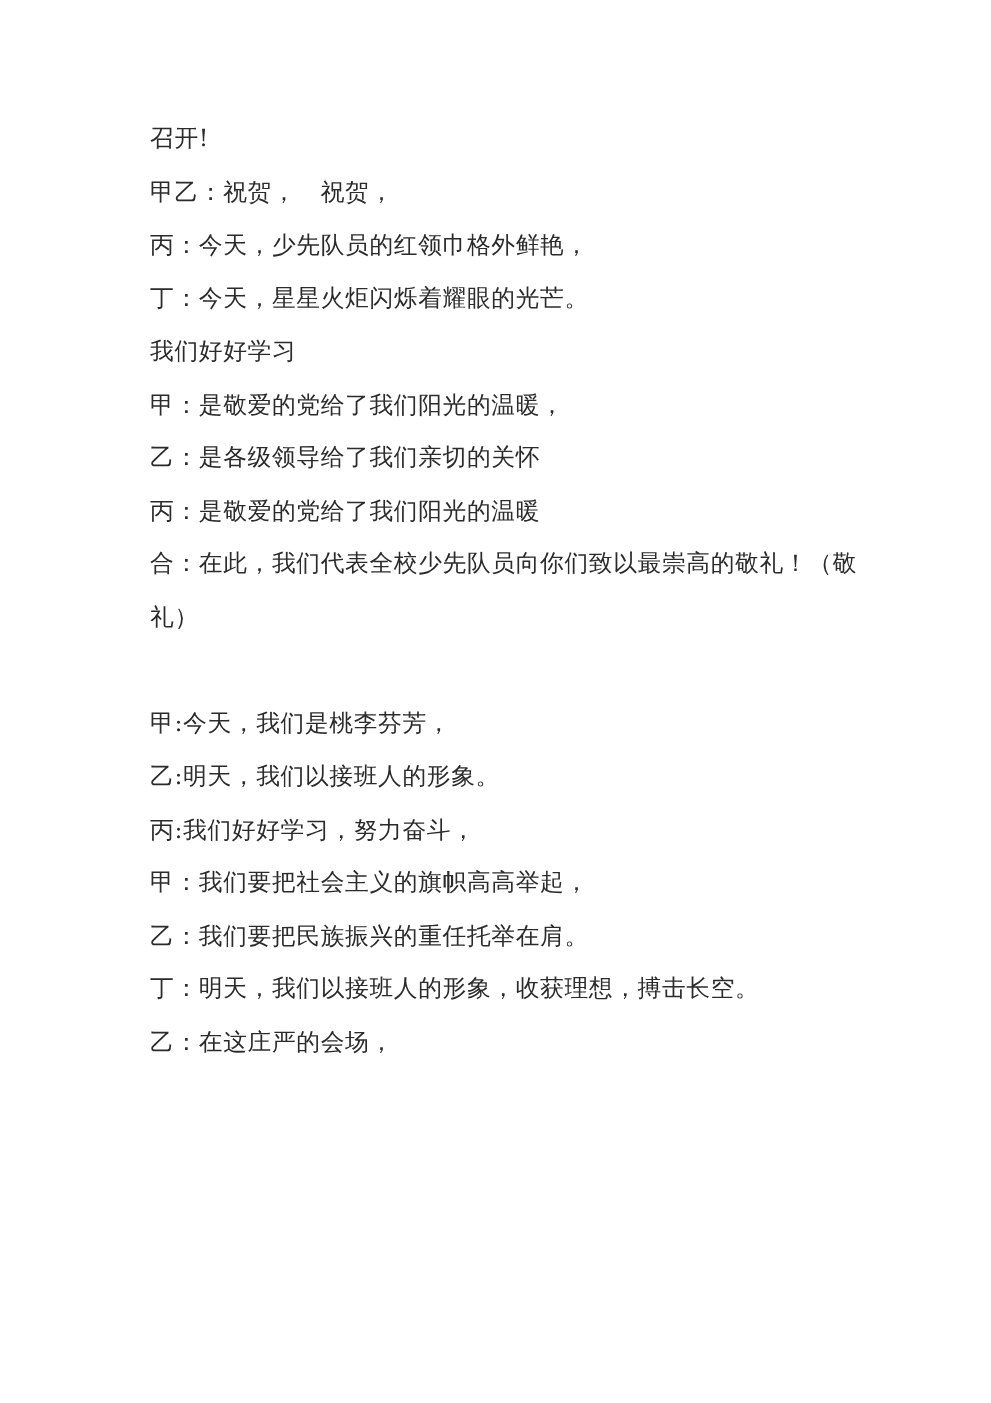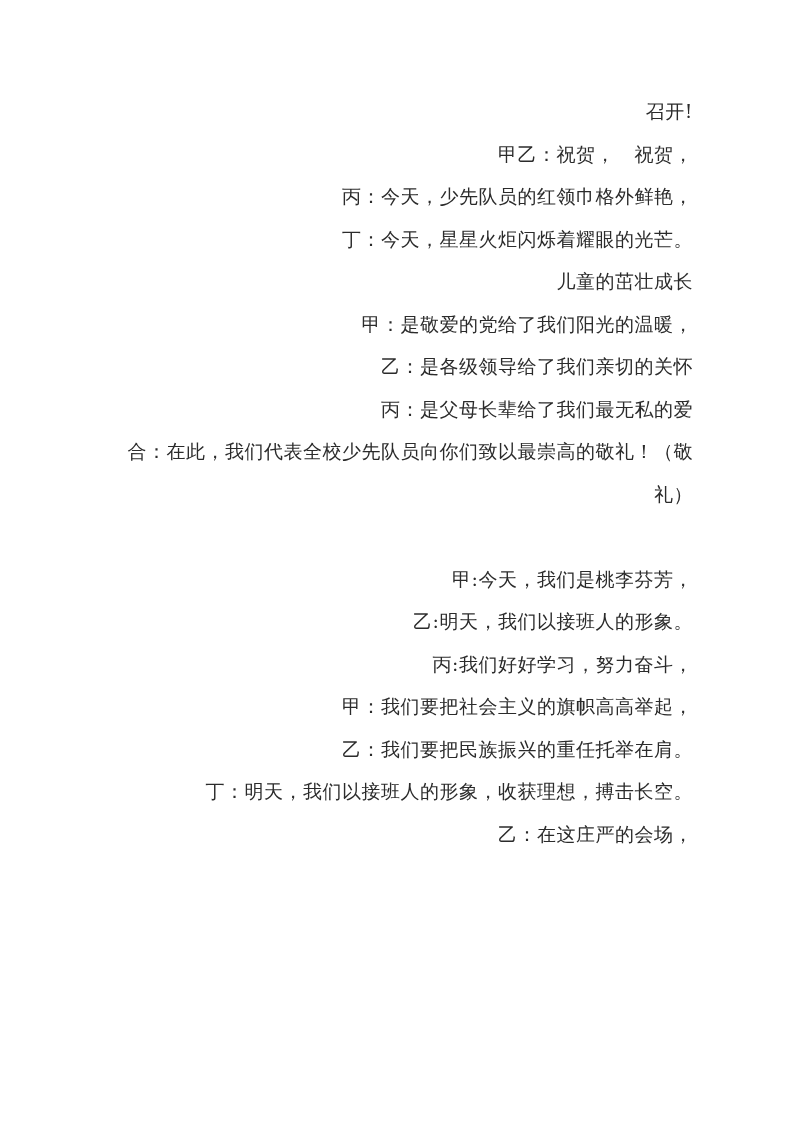--- a/index.html
+++ b/index.html
@@ -12,21 +12,20 @@
     height: 1122px;
     overflow: hidden;
     font-family: "DejaVu Serif", "Liberation Serif", serif;
   }
   .page {
     box-sizing: border-box;
     width: 793px;
     height: 974px;
     background: #ffffff;
     padding: 90px 100px 0 120px;
-    text-align: right;
   }
   .doc-body {
     width: 573px;
   }
   .line {
     margin: 0;
     padding: 0;
     font-size: 19px;
     line-height: 42.5px;
     min-height: 42.5px;
@@ -38,24 +37,24 @@
 </style>
 </head>
 <body>
 
 <div class="page">
   <div class="doc-body" id="doc-body">
       <p class="line">召开!</p>
       <p class="line">甲乙：祝贺，　祝贺，</p>
       <p class="line">丙：今天，少先队员的红领巾格外鲜艳，</p>
       <p class="line">丁：今天，星星火炬闪烁着耀眼的光芒。</p>
-      <p class="line">儿童的茁壮成长</p>
+      <p class="line">我们好好学习</p>
       <p class="line">甲：是敬爱的党给了我们阳光的温暖，</p>
       <p class="line">乙：是各级领导给了我们亲切的关怀</p>
-      <p class="line">丙：是父母长辈给了我们最无私的爱</p>
+      <p class="line">丙：是敬爱的党给了我们阳光的温暖</p>
       <p class="line">合：在此，我们代表全校少先队员向你们致以最崇高的敬礼！（敬礼）</p>
       <p class="line"></p>
       <p class="line">甲:今天，我们是桃李芬芳，</p>
       <p class="line">乙:明天，我们以接班人的形象。</p>
       <p class="line">丙:我们好好学习，努力奋斗，</p>
       <p class="line">甲：我们要把社会主义的旗帜高高举起，</p>
       <p class="line">乙：我们要把民族振兴的重任托举在肩。</p>
       <p class="line">丁：明天，我们以接班人的形象，收获理想，搏击长空。</p>
       <p class="line">乙：在这庄严的会场，</p>
     </div>

